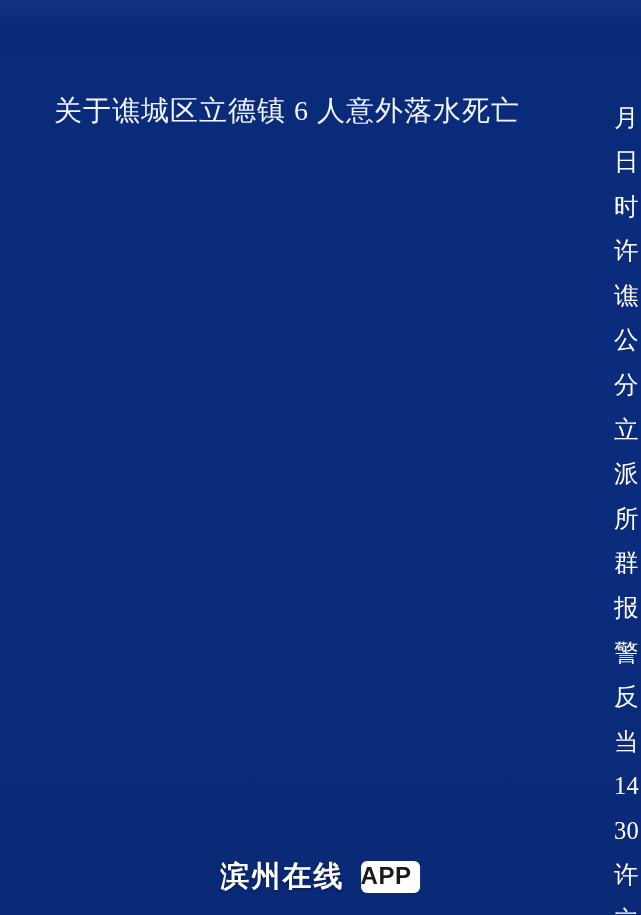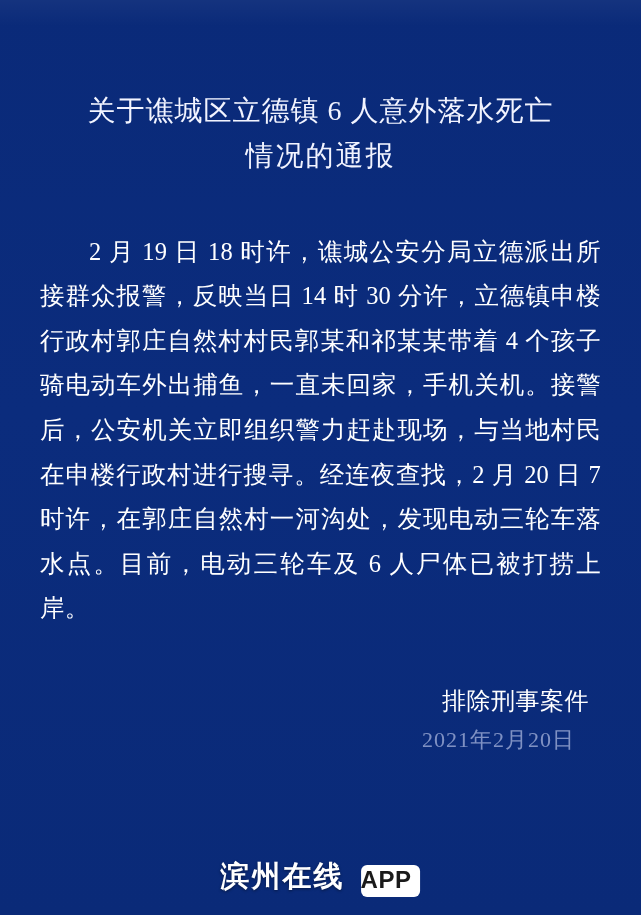--- a/index.html
+++ b/index.html
@@ -12,21 +12,21 @@
     background: #0b2b7a;
     font-family: "Liberation Serif", "DejaVu Serif", serif;
     overflow: hidden;
     position: relative;
   }
   .page {
     position: absolute;
     inset: 0;
     background: linear-gradient(180deg, #0a2a79 0%, #0b2c7d 45%, #0a2a78 100%);
     display: flex;
-    flex-direction: column;
+    flex-direction: row;
   }
   .notice-title {
     margin: 88px 54px 0 54px;
     color: #f2f4ff;
     font-size: 28px;
     line-height: 1.62;
     text-align: center;
     letter-spacing: 1px;
     font-family: "Liberation Serif", "DejaVu Serif", serif;
   }
@@ -64,21 +64,21 @@
     font-size: 22px;
     opacity: 0.55;
     letter-spacing: 1px;
   }
   .watermark {
     position: absolute;
     left: 50%;
     transform: translateX(-50%);
     bottom: 18px;
     display: flex;
-    align-items: flex-end;
+    align-items: center;
     gap: 16px;
     z-index: 5;
   }
   .watermark .wm-text {
     color: #ffffff;
     font-size: 29px;
     font-weight: bold;
     font-family: "Liberation Sans", sans-serif;
     letter-spacing: 2px;
     text-shadow: 0 1px 3px rgba(0,0,0,0.45);
@@ -103,21 +103,20 @@
   }
 </style>
 </head>
 <body>
 
 <div class="page">
   <div class="edge-fade-top"></div>
 
   <div class="notice-title">
     <span class="title-line line1">关于谯城区立德镇 6 人意外落水死亡</span>
-    <span class="title-line line2">情况的通报</span>
   </div>
 
   <div class="body-wrap">
     <p class="para">2 月 19 日 18 时许，谯城公安分局立德派出所接群众报警，反映当日 14 时 30 分许，立德镇申楼行政村郭庄自然村村民郭某和祁某某带着 4 个孩子骑电动车外出捕鱼，一直未回家，手机关机。接警后，公安机关立即组织警力赶赴现场，与当地村民在申楼行政村进行搜寻。经连夜查找，2 月 20 日 7 时许，在郭庄自然村一河沟处，发现电动三轮车落水点。目前，电动三轮车及 6 人尸体已被打捞上岸。</p>
   </div>
 
   <div class="signature">排除刑事案件</div>
   <div class="date-line">2021年2月20日</div>
 
   <div class="watermark">

